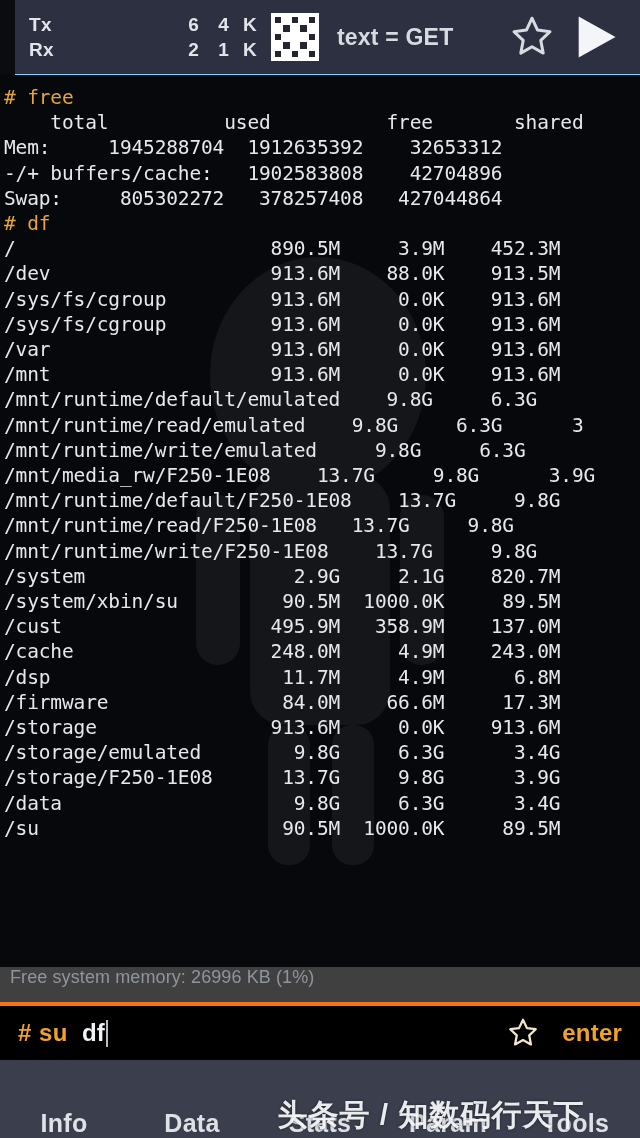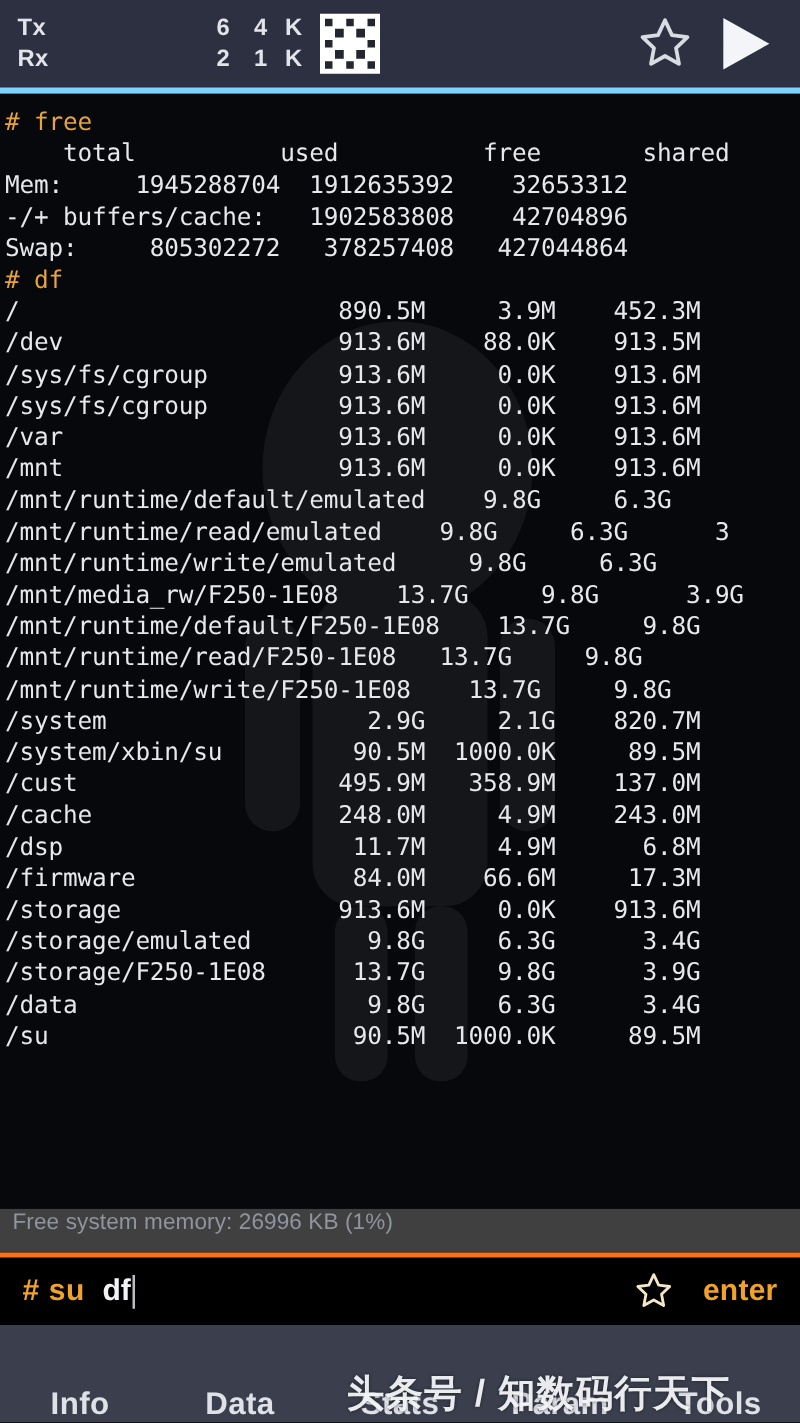--- a/index.html
+++ b/index.html
@@ -18,21 +18,22 @@
   }
 
   
   .header {
     position:relative;
     height:75px;
     background:#2d3040;
     display:flex; align-items:center;
     padding:0 14px;
     flex:0 0 75px;
-    border-bottom:5px solid #7dd3fc;
+    border-bottom:1px solid #7dd3fc;
+    margin-left:15px;
   }
   .stats-block {
     display:grid;
     grid-template-columns:auto auto auto auto;
     column-gap:0px;
     row-gap:0px;
     align-items:center;
     font-size:19px;
     font-weight:bold;
     color:#e2e4ea;
@@ -223,20 +224,21 @@
         <i></i>
         <i class="on"></i>
         <i></i>
       <i class="on"></i>
         <i></i>
         <i class="on"></i>
         <i></i>
         <i class="on"></i>
     </div>
 
+    <div class="header-title">text = GET</div>
 
     <div class="header-spacer"></div>
 
     <svg class="hdr-star" viewBox="0 0 24 24">
       <path d="M12 2.6l2.78 5.95 6.22.78-4.6 4.38 1.2 6.34L12 16.9l-5.6 3.15 1.2-6.34-4.6-4.38 6.22-.78z" fill="none" stroke="#d9dbe2" stroke-width="1.5" stroke-linejoin="round"></path>
     </svg>
 
     <svg class="hdr-play" viewBox="0 0 24 24">
       <path d="M4 2.5 L21 12 L4 21.5 Z" fill="#f4f5f8"></path>
     </svg>

